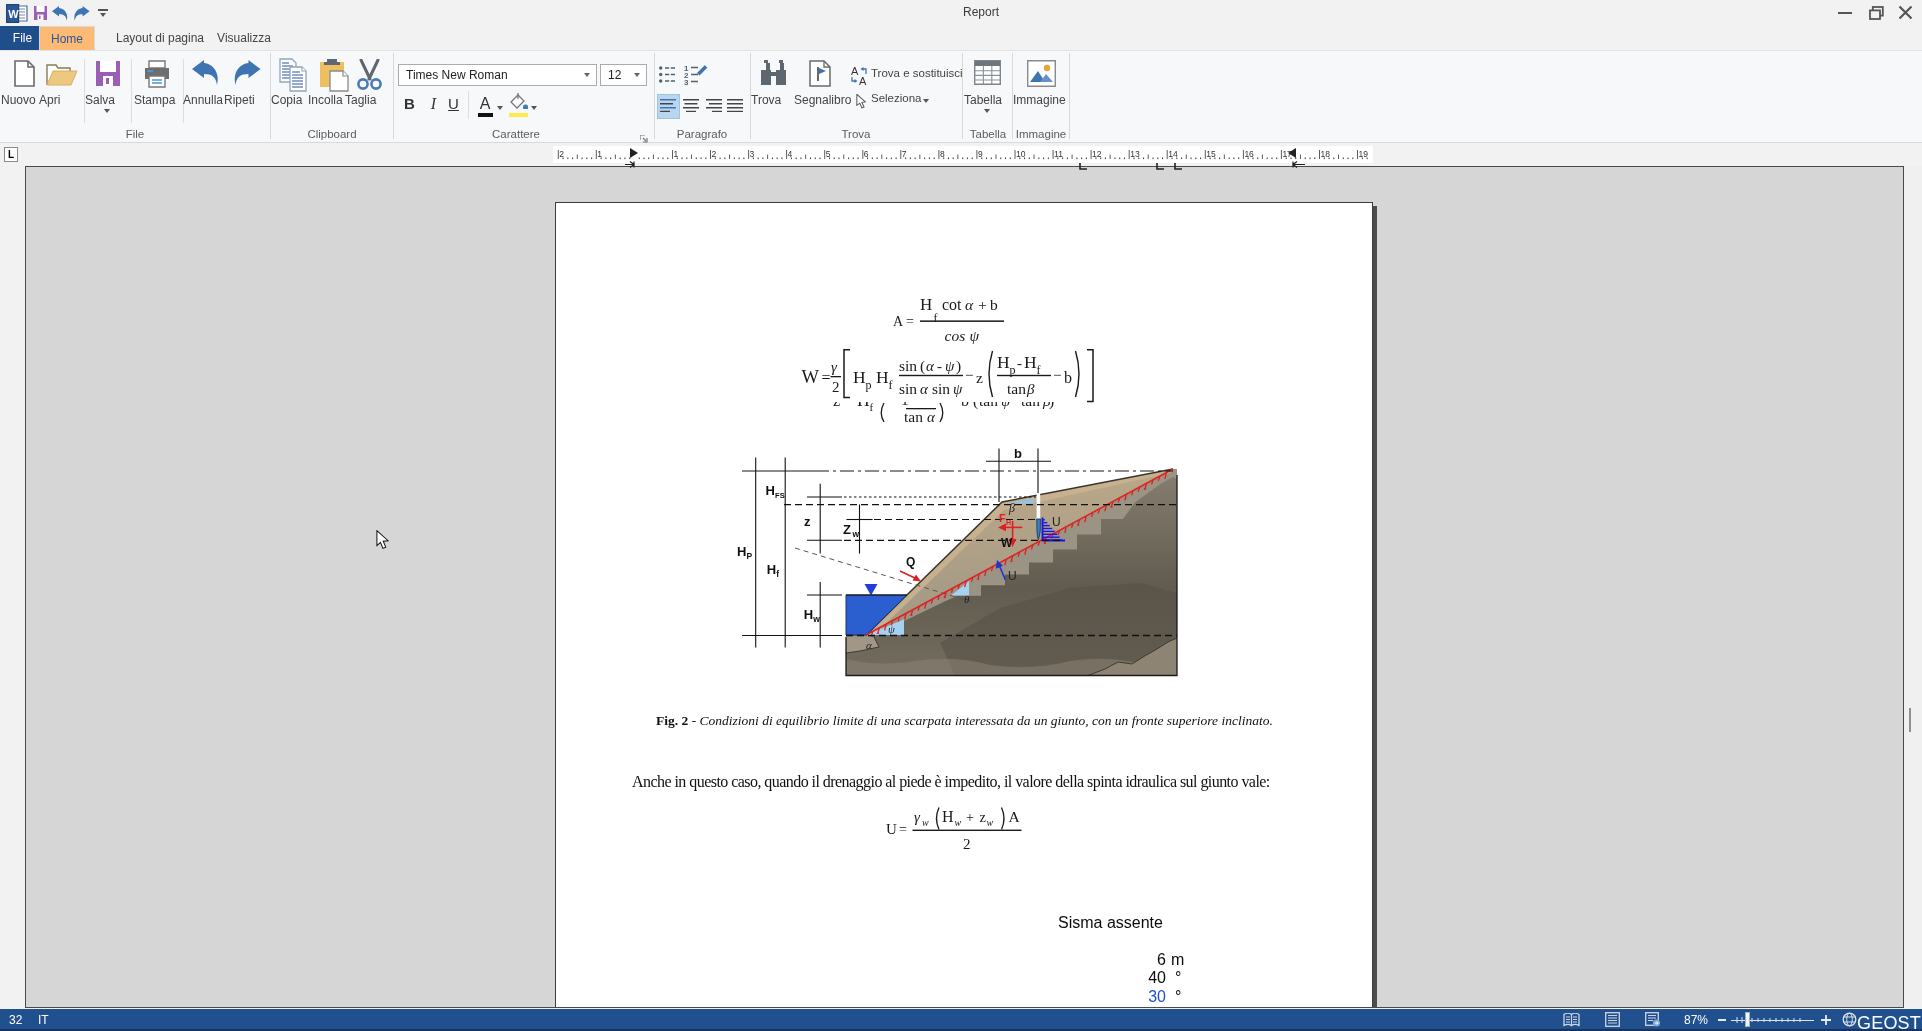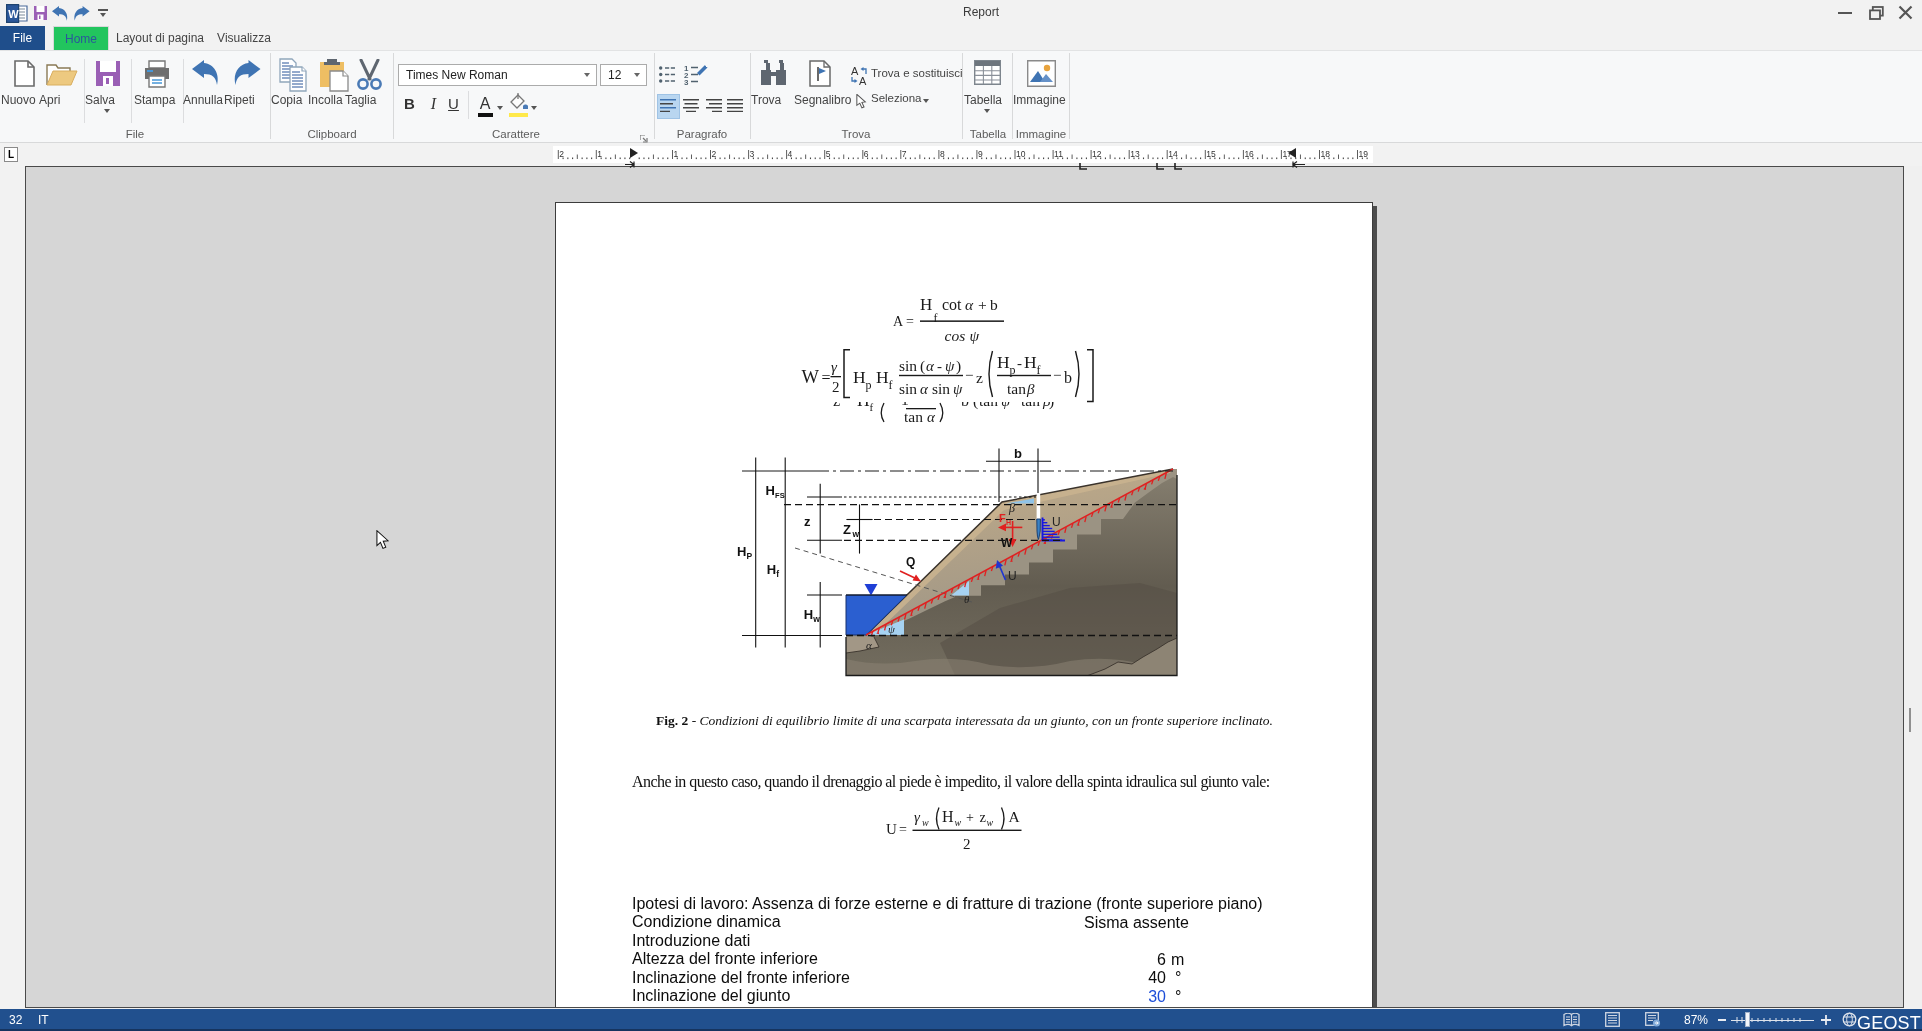--- a/index.html
+++ b/index.html
@@ -1,21 +1,21 @@
 <!DOCTYPE html>
 <html><head><meta charset="utf-8"><style>
 *{margin:0;padding:0;box-sizing:border-box}
 html,body{width:1922px;height:1031px;overflow:hidden;font-family:"Liberation Sans",sans-serif;background:#f2f2f2}
 .abs{position:absolute}
 #titlebar{position:absolute;left:0;top:0;width:1922px;height:26px;background:#f2f2f2}
 #title{position:absolute;left:20px;top:5px;width:1922px;text-align:center;font-size:12px;color:#3b3b3b}
 #tabrow{position:absolute;left:0;top:26px;width:1922px;height:25px;background:#f2f2f2}
 .tab{position:absolute;top:0;height:25px;font-size:12px;color:#444;text-align:center;line-height:24px}
 #tab-file{left:0;width:45px;background:#1f4e8b;color:#fff}
-#tab-home{left:53px;width:56px;background:#22c55e;color:#2b579a;border:1px solid #d8d9da;border-bottom:none}
+#tab-home{left:39px;width:56px;background:#fdba74;color:#2b579a;border:1px solid #d8d9da;border-bottom:none}
 #ribbon{position:absolute;left:0;top:50px;width:1922px;height:93px;background:#f7f8f9;border-top:1px solid #e2e3e4;border-bottom:1px solid #d8d9da}
 .gsep{position:absolute;top:2px;height:86px;width:1px;background:#d8d9da}
 .bsep{position:absolute;top:8px;height:64px;width:1px;background:#dcdddf}
 .glabel{position:absolute;top:77px;height:13px;font-size:11.5px;color:#5c5c5c;text-align:center}
 .blabel{position:absolute;top:42px;height:13px;font-size:12px;color:#444;white-space:nowrap}
 .icon{position:absolute}
 .caret{position:absolute;width:0;height:0;border-left:3.5px solid transparent;border-right:3.5px solid transparent;border-top:4px solid #555}
 #rulerrow{position:absolute;left:0;top:144px;width:1922px;height:22px;background:#f2f2f2;z-index:20}
 #lbox{position:absolute;left:4px;top:3px;width:14px;height:15px;background:#fff;border:1px solid #8a8a8a;color:#000;font-size:10px;font-weight:bold;text-align:center;line-height:13px}
 #ruler{position:absolute;left:553px;top:2px;width:820px;height:17px;background:#fff}
@@ -693,22 +693,21 @@
         <text x="74.5" y="21" font-size="10" font-style="italic">w</text>
       <text x="86" y="17" font-size="14">+</text>
         <text x="99.5" y="17" font-size="14.5">z</text>
         <text x="106.5" y="21" font-size="10" font-style="italic">w</text>
       <path d="M121.5 2.5 Q126.5 13.5 121.5 24.5" stroke="#1a1a1a" stroke-width="1.3" fill="none"></path>
       <text x="128.5" y="17" font-size="15.5">A</text>
       <rect x="32.5" y="24.6" width="109" height="1.4"></rect>
       <text x="83" y="44" font-size="15">2</text>
     </svg>
 
-    <div class="abs" style="left:76px;top:691.5px;font-size:16px;color:#0c0c0c;line-height:18.6px;white-space:nowrap">Ipotesi di lavoro: Assenza di forze esterne e di fratture di trazione (fronte superiore piano)<br>Condizione dinamica<br>Introduzione dati<br>Altezza del fronte inferiore<br>Inclinazione del fronte inferiore<br>Inclinazione del giunto</div>
-    <div class="abs" style="left:528px;top:710.5px;font-size:16px;color:#0c0c0c">Sisma assente</div>
+    <div class="abs" style="left:502px;top:710.5px;font-size:16px;color:#0c0c0c">Sisma assente</div>
     <div class="abs" style="left:530px;top:747.5px;width:80px;font-size:16px;color:#0c0c0c;text-align:right">6</div>
     <div class="abs" style="left:615px;top:747.5px;font-size:16px;color:#0c0c0c">m</div>
     <div class="abs" style="left:530px;top:766px;width:80px;font-size:16px;color:#0c0c0c;text-align:right">40</div>
     <div class="abs" style="left:619px;top:766px;font-size:16px;color:#0c0c0c">°</div>
     <div class="abs" style="left:530px;top:784.6px;width:80px;font-size:16px;color:#1d4ed8;text-align:right">30</div>
     <div class="abs" style="left:619px;top:784.6px;font-size:16px;color:#0c0c0c">°</div>
   </div>
 </div>
 <div id="scrollgutter"></div>
 <div id="scrollthumb"></div>

